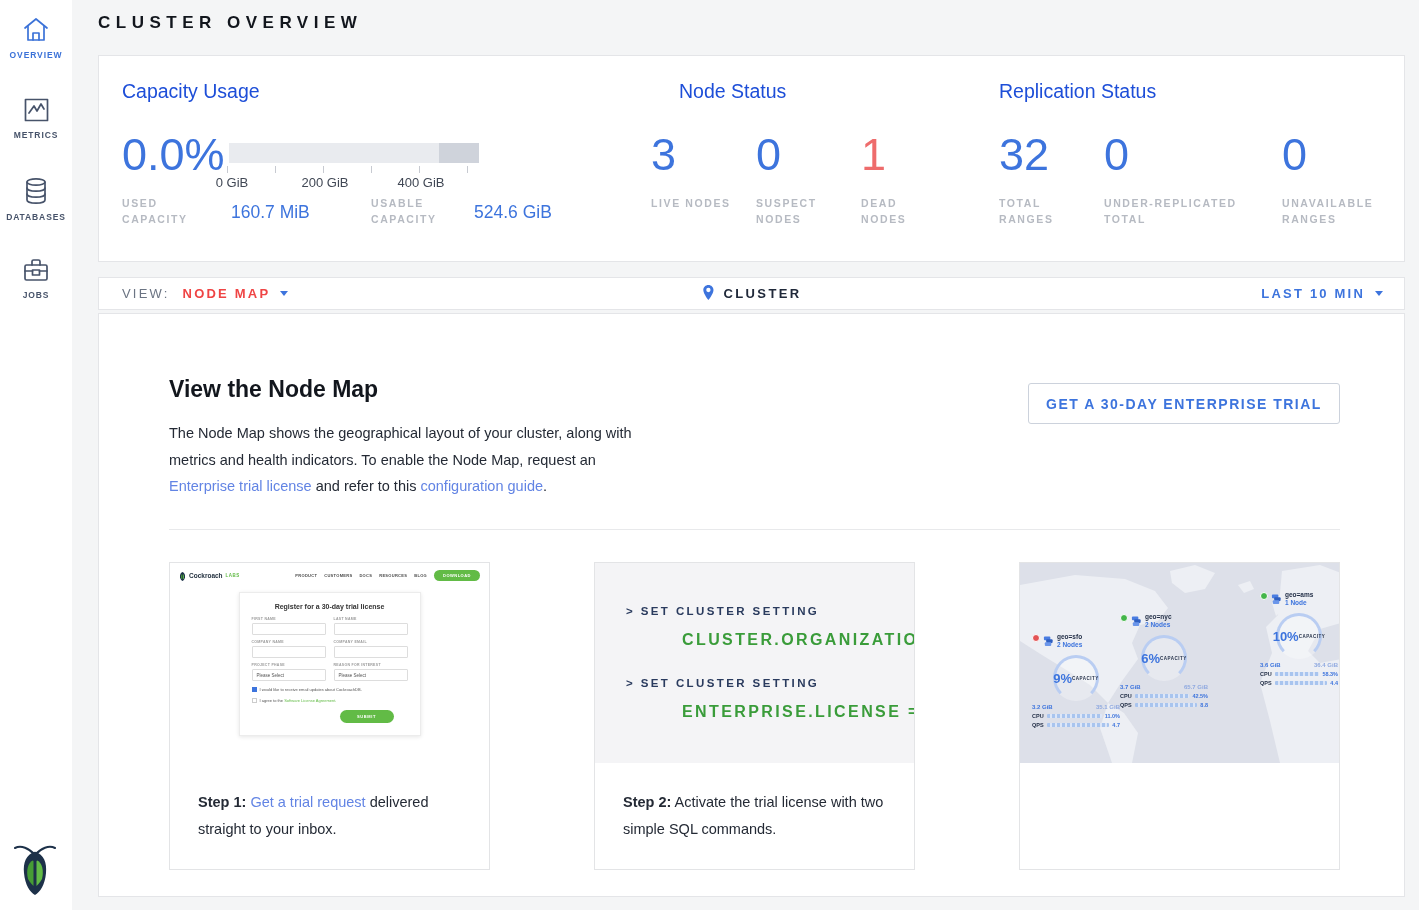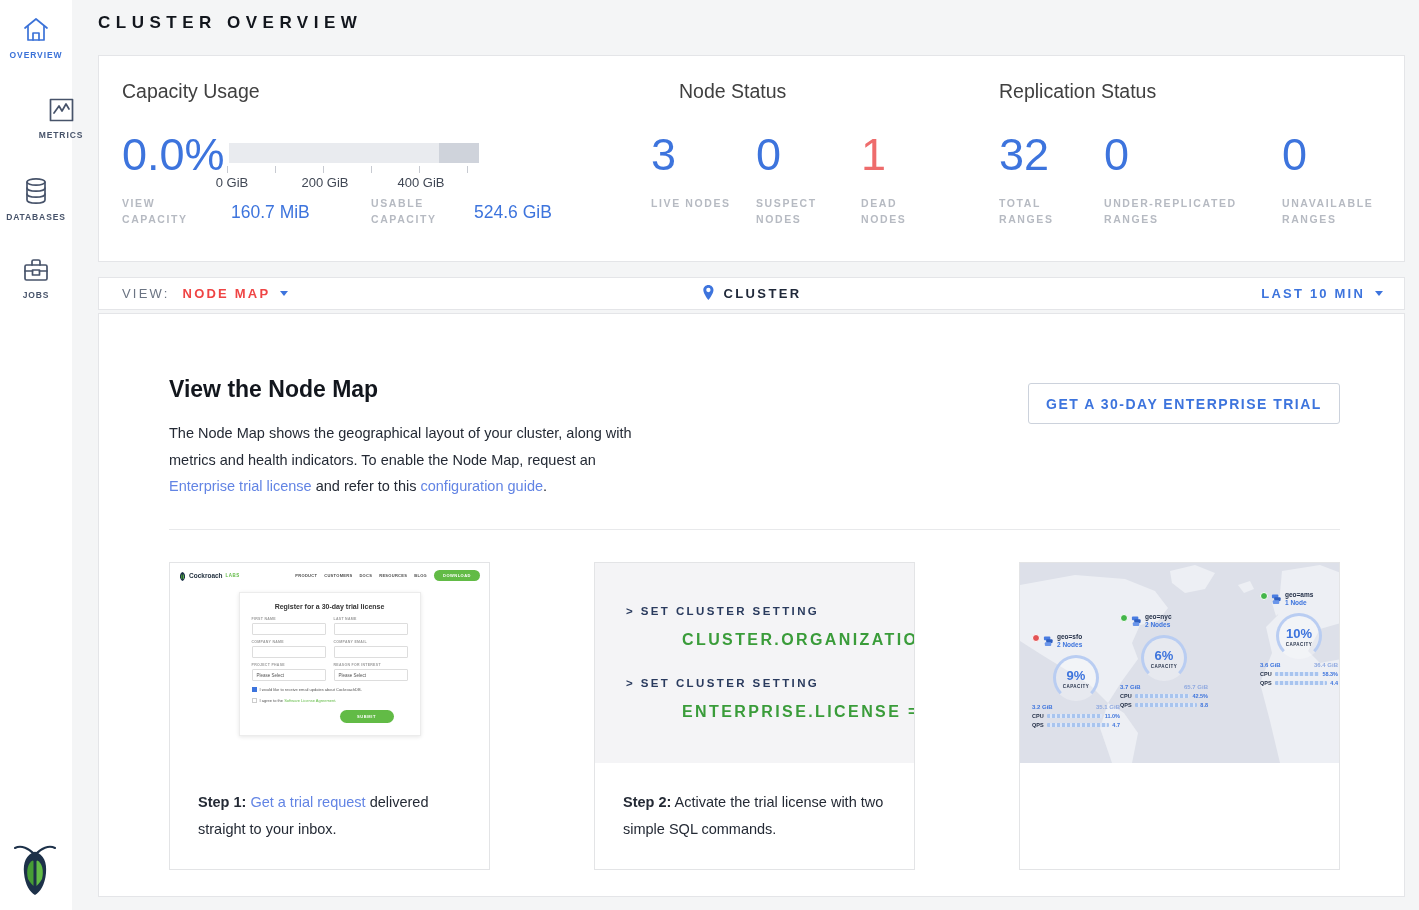--- a/index.html
+++ b/index.html
@@ -10,29 +10,29 @@
     position:relative;
     overflow:hidden;
     color:#242a35;
   }
   
   .sidebar { position:absolute; left:0; top:0; width:72px; height:910px; background:#ffffff; z-index:5; }
   .nav-item { position:absolute; left:0; width:72px; display:flex; flex-direction:column; align-items:center; color:#47536a; cursor:pointer; }
   .nav-item.active { color:#3b72d8; }
   .nav-item .nav-label { font-size:8.5px; font-weight:700; letter-spacing:0.9px; margin-top:7px; }
   .nav-item svg { display:block; }
-  .nav-overview { top:16px; } .nav-metrics { top:97px;margin-left:25px; } .nav-databases { top:177px; } .nav-jobs { top:257px; }
+  .nav-overview { top:16px; } .nav-metrics { top:97px; } .nav-databases { top:177px; } .nav-jobs { top:257px; }
   .side-logo { position:absolute; left:14px; bottom:14px; width:42px; height:54px; }
 
   
   .page-title { position:absolute; left:98px; top:13px; font-size:17px; font-weight:600; letter-spacing:5.5px; color:#12161d; }
 
   
   .stats-card { position:absolute; left:98px; top:55px; width:1307px; height:207px; background:#fff; border:1px solid #e4e5e8; }
-  .stats-title { position:absolute; top:24px; font-size:19.5px; font-weight:500; color:#404040; }
+  .stats-title { position:absolute; top:24px; font-size:19.5px; font-weight:500; color:#1d4ed8; }
   .t-cap { left:23px; } .t-node { left:552px;margin-left:28px; } .t-repl { left:900px; }
   .stat-num { position:absolute; top:73px; font-size:45px; font-weight:400; color:#3d74dd; }
   .stat-num.red { color:#ee6c6c; }
   .stat-label { position:absolute; top:139px; font-size:10.5px; font-weight:600; letter-spacing:1.6px; color:#b6bac2; line-height:16px; }
   .cap-bar-wrap { position:absolute; left:130px; top:87px; width:250px; height:20px; background:#e9ebef; }
   .cap-bar-seg { position:absolute; right:0; top:0; width:40px; height:20px; background:#cfd3db; }
   .cap-ticks { position:absolute; left:128px; top:110px; width:250px; height:7px; }
   .cap-tick { position:absolute; top:0; width:1px; height:7px; background:#c7cad1; }
   .cap-axis-label { position:absolute; top:119px; font-size:13px; color:#414855; transform:translateX(-50%); white-space:nowrap; }
   .cap-meta-val { position:absolute; top:146px; font-size:17.5px; color:#3d74dd; }
@@ -87,21 +87,21 @@
 
   
   .map-block { width:100%; height:200px; background:#dde0e9; position:relative; }
   .map-block svg.land { position:absolute; left:0; top:0; }
   .map-node { position:absolute; z-index:2; }
   .mn-head { display:flex; align-items:flex-start; gap:3px; }
   .mn-dot { width:8px; height:8px; border-radius:50%; border:1.5px solid #fff; flex:none; margin-top:1px; }
   .mn-dot.red { background:#e35355; } .mn-dot.green { background:#43b649; }
   .mn-name { font-size:6.5px; font-weight:700; color:#243048; line-height:8px; }
   .mn-count { font-size:6.5px; font-weight:700; color:#3d74dd; line-height:8px; }
-  .mn-arc { width:46px; height:46px; border-radius:50%; border:3px solid #b9cdf2; border-bottom-color:transparent; margin:4px auto 0; display:flex; flex-direction:column; align-items:center; justify-content:center; background:rgba(255,255,255,0.30); }
+  .mn-arc { width:46px; height:46px; border-radius:50%; border:3px solid #b9cdf2; border-bottom-color:transparent; margin:4px auto 0; display:flex; flex-direction:row; align-items:center; justify-content:center; background:rgba(255,255,255,0.30); }
   .mn-pct { font-size:13px; font-weight:700; color:#3d74dd; }
   .mn-cap { font-size:4.5px; letter-spacing:0.5px; color:#243048; font-weight:700; margin-top:1px; }
   .mn-gibs { display:flex; justify-content:space-between; font-size:6px; font-weight:700; color:#3d74dd; margin-top:3px; }
   .mn-gibs .dim { color:#8fa9e0; }
   .mn-row { display:flex; align-items:center; gap:3px; font-size:5.5px; margin-top:3px; }
   .mn-metric { color:#243048; font-weight:700; width:12px; }
   .mn-bar { flex:1; height:4px; border-radius:1px; background:repeating-linear-gradient(90deg,#a8c4ee 0 3px,#dce6f8 3px 5px); }
   .mn-val { color:#3d74dd; font-weight:700; }
 </style>
 </head>
@@ -174,38 +174,38 @@
     <span class="cap-tick" style="left:0;"></span>
     <span class="cap-tick" style="left:48px;"></span>
     <span class="cap-tick" style="left:96px;"></span>
     <span class="cap-tick" style="left:144px;"></span>
     <span class="cap-tick" style="left:192px;"></span>
     <span class="cap-tick" style="left:240px;"></span>
   </div>
   <span class="cap-axis-label" style="left:133px;">0 GiB</span>
   <span class="cap-axis-label" style="left:226px;">200 GiB</span>
   <span class="cap-axis-label" style="left:322px;">400 GiB</span>
-  <div class="stat-label" style="left:23px; width:90px;">VIEW CAPACITY</div>
+  <div class="stat-label" style="left:23px; width:90px;">USED CAPACITY</div>
   <div class="cap-meta-val" style="left:132px;">160.7 MiB</div>
   <div class="stat-label" style="left:272px; width:90px;">USABLE CAPACITY</div>
   <div class="cap-meta-val" style="left:375px;">524.6 GiB</div>
 
   <h2 class="stats-title t-node">Node Status</h2>
   <div class="stat-num" style="left:552px;">3</div>
   <div class="stat-label" style="left:552px; width:80px;">LIVE NODES</div>
   <div class="stat-num" style="left:657px;">0</div>
   <div class="stat-label" style="left:657px; width:80px;">SUSPECT NODES</div>
   <div class="stat-num red" style="left:762px;">1</div>
   <div class="stat-label" style="left:762px; width:80px;">DEAD NODES</div>
 
   <h2 class="stats-title t-repl">Replication Status</h2>
   <div class="stat-num" style="left:900px;">32</div>
   <div class="stat-label" style="left:900px; width:80px;">TOTAL RANGES</div>
   <div class="stat-num" style="left:1005px;">0</div>
-  <div class="stat-label" style="left:1005px; width:152px;">UNDER-REPLICATED RANGES</div>
+  <div class="stat-label" style="left:1005px; width:152px;">UNDER-REPLICATED TOTAL</div>
   <div class="stat-num" style="left:1183px;">0</div>
   <div class="stat-label" style="left:1183px; width:110px;">UNAVAILABLE RANGES</div>
 </section>
 
 <section class="view-bar">
   <div class="vb-left">
     <span class="vb-view">VIEW:</span>
     <span class="vb-value">
       <span>NODE MAP</span>
       <span class="caret"></span>

